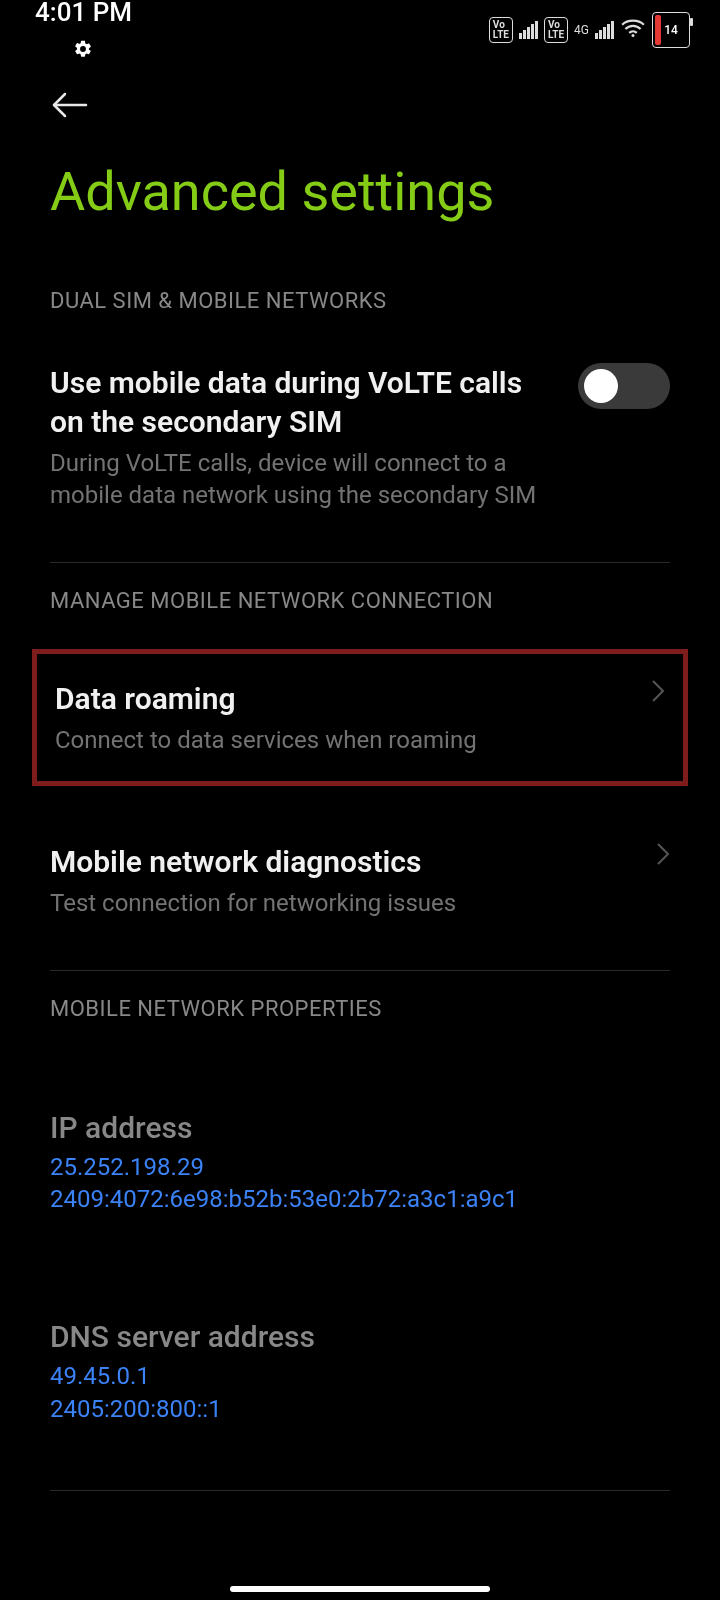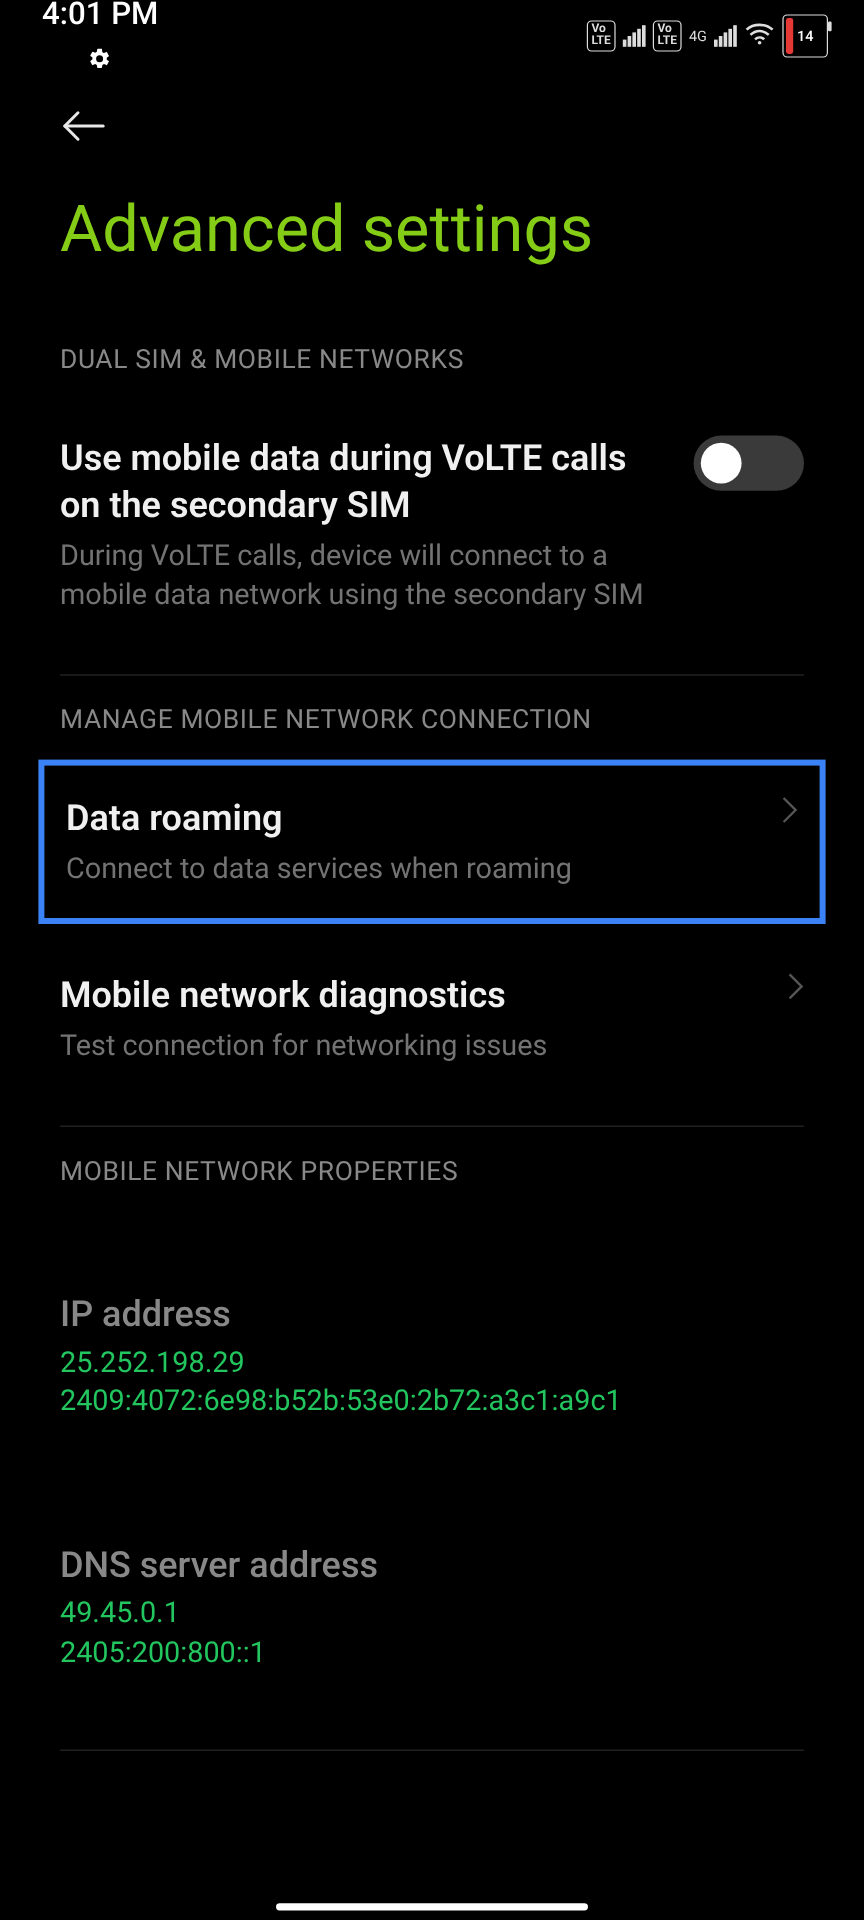--- a/index.html
+++ b/index.html
@@ -90,27 +90,27 @@
   }
   .toggle-knob {
     width:34px; height:34px; border-radius:50%; background:#fff;
     position:absolute; top:6px; left:6px;
   }
   .divider { height:1px; background:#2a2a2a; margin: 20px 50px 0 50px; }
   .chevron {
     flex-shrink:0; opacity:0.5;
   }
   .highlight-box {
-    border: 5px solid #3b82f6;
-    margin: 0 32px;
+    border: 5px solid #7f1d1d;
+    margin: 16px 32px;
   }
   .highlight-box .setting-row { padding: 25px 18px; }
   .info-row { padding: 25px 50px; }
   .info-title { font-size: 30px; font-weight:500; color:#888;margin-top:44px; }
-  .info-value { font-size: 24px; color:#22c55e; margin-top:6px; line-height:1.35; }
+  .info-value { font-size: 24px; color:#3b82f6; margin-top:6px; line-height:1.35; }
   .home-indicator {
     position:absolute; bottom:8px; left:50%; transform:translateX(-50%);
     width:260px; height:6px; background:#fff; border-radius:3px;
   }
 </style>
 </head>
 <body>
 
 <div class="status-bar">
   <div class="status-left">

